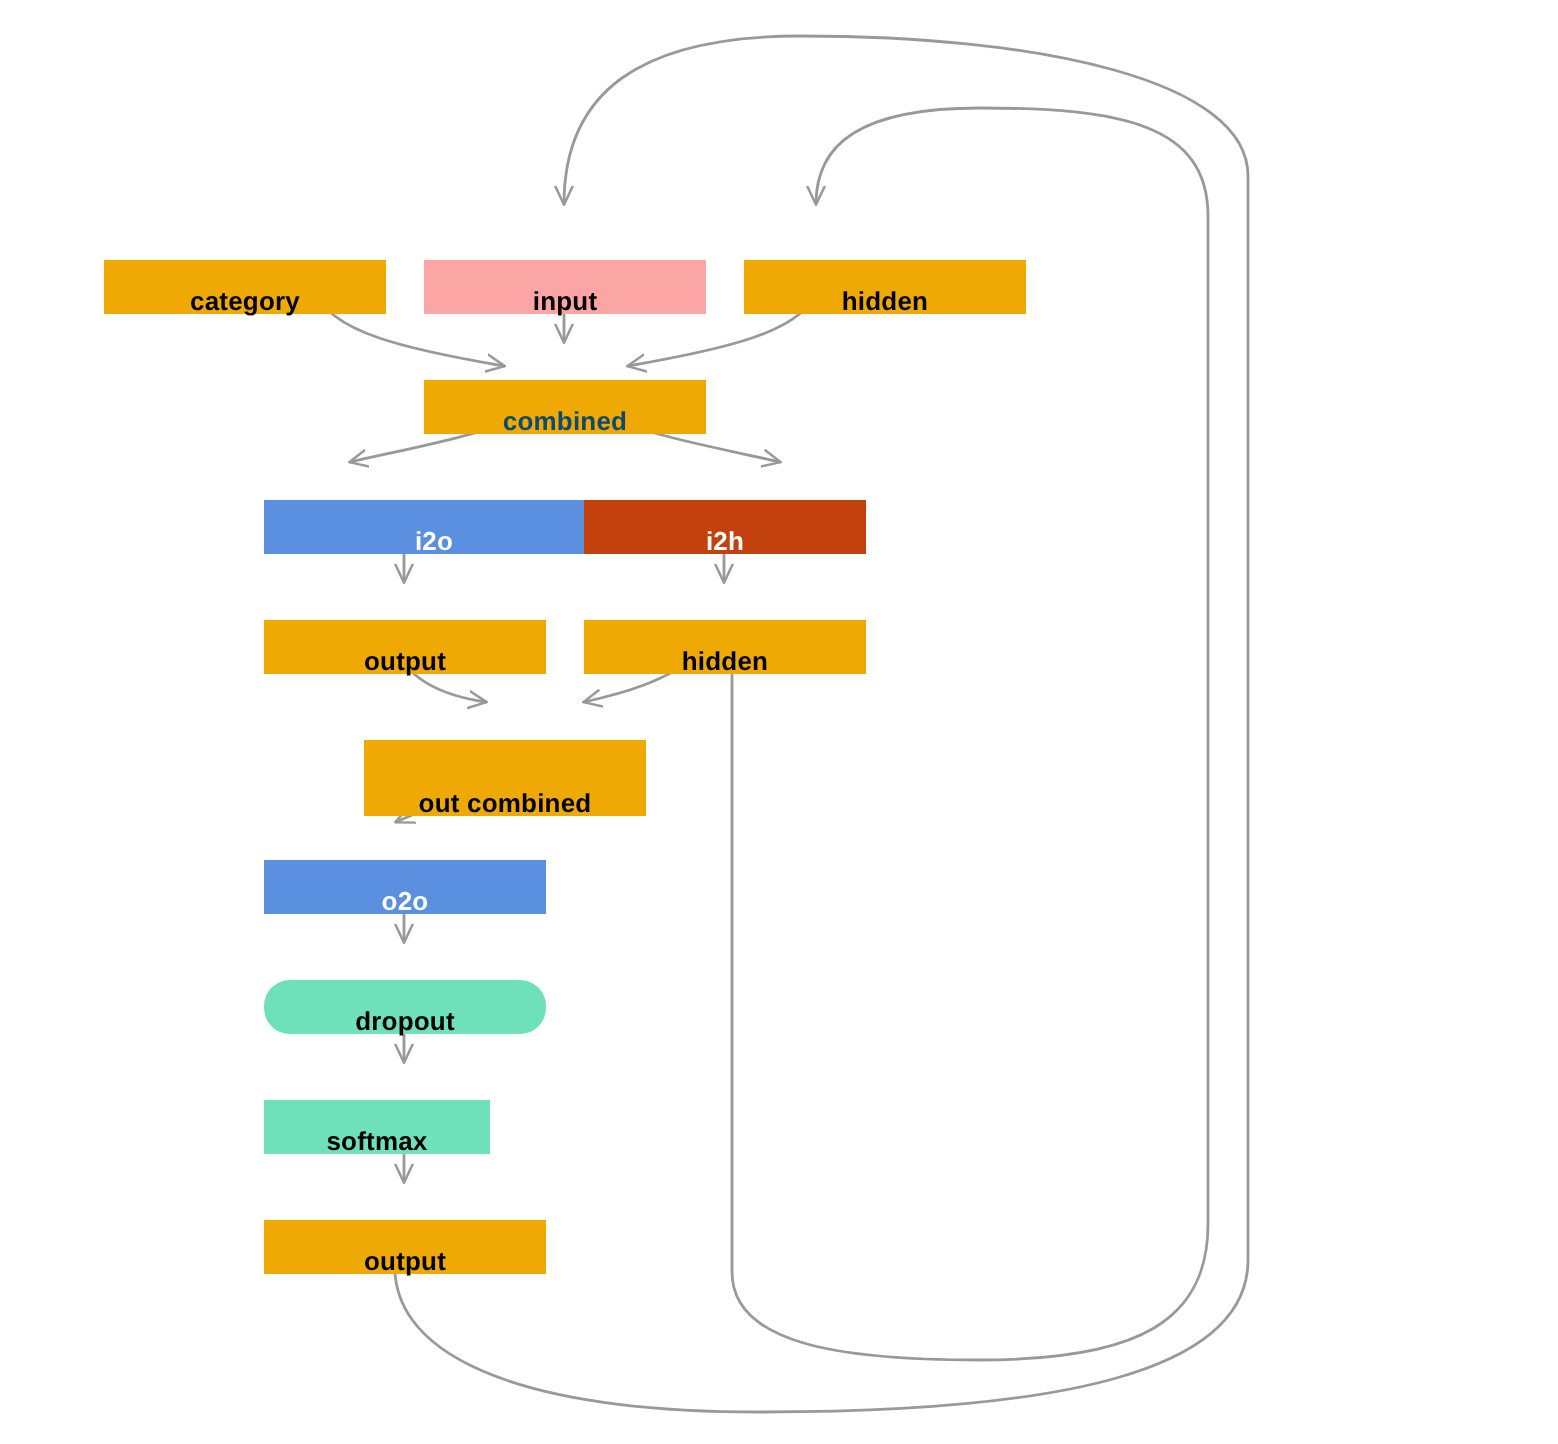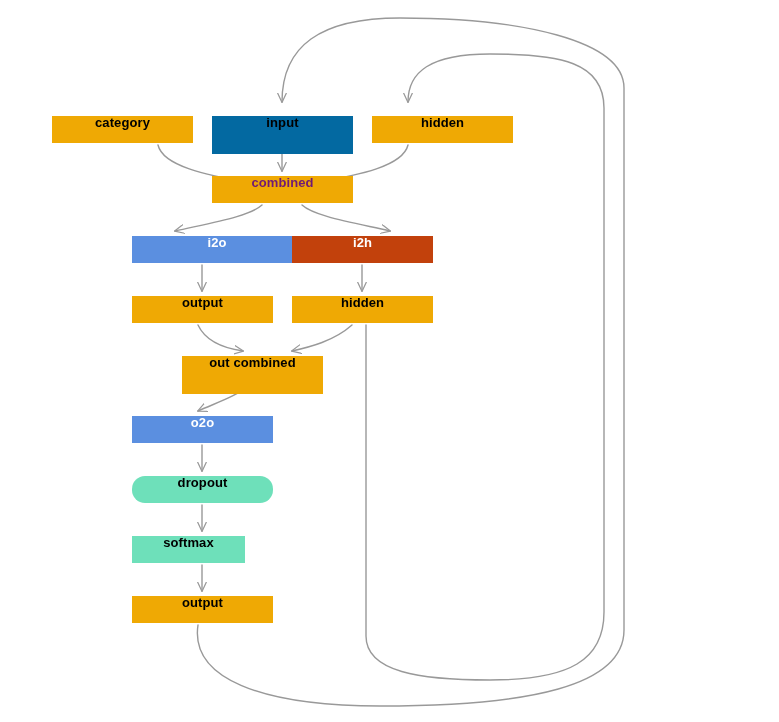--- a/index.html
+++ b/index.html
@@ -21,28 +21,29 @@
     position: absolute;
     left: 0;
     top: 0;
     width: 779px;
     height: 722px;
   }
   .node {
     position: absolute;
     box-sizing: border-box;
     display: flex;
-    align-items: flex-start;
+    align-items: flex-end;
     justify-content: center;
     font-size: 13px;
     font-weight: bold;
     letter-spacing: 0.1px;
     line-height: 1;
     white-space: nowrap;
     user-select: none;
+    margin-top: 14px;
   }
   .node-label {
     pointer-events: none;
   }
 </style>
 </head>
 <body>
 
 <div id="diagram-root" style="width: 779px; height: 722px; background: rgb(255, 255, 255);">
 
@@ -68,27 +69,27 @@
         <path d="M 202 565 L 202 591" fill="none" stroke="#999999" stroke-width="1.4" stroke-linecap="round" marker-end="url(#arrowhead)"></path>
         <path d="M 366 325 L 366 636 C 366 672 420 680 490 680 C 570 680 604 660 604 612 L 604 108 C 604 62 560 54 490 54 C 430 54 408 72 408 102" fill="none" stroke="#999999" stroke-width="1.4" stroke-linecap="round" marker-end="url(#arrowhead)"></path>
         <path d="M 198 625 C 190 678 260 706 380 706 C 530 706 624 686 624 630 L 624 88 C 624 40 520 18 400 18 C 320 18 282 46 282 102" fill="none" stroke="#999999" stroke-width="1.4" stroke-linecap="round" marker-end="url(#arrowhead)"></path>
       </g>
   </svg>
 
   <div id="nodes-layer">
       <div class="node" style="left: 52px; top: 116px; width: 141px; height: 27px; background: rgb(239, 169, 4); color: rgb(0, 0, 0);">
         <span class="node-label">category</span>
       </div>
-      <div class="node" style="left: 212px; top: 116px; width: 141px; height: 38px; background: #0369a1; color: rgb(0, 0, 0);">
+      <div class="node" style="left: 212px; top: 116px; width: 141px; height: 27px; background: #fca5a5; color: rgb(0, 0, 0);">
         <span class="node-label">input</span>
       </div>
       <div class="node" style="left: 372px; top: 116px; width: 141px; height: 27px; background: rgb(239, 169, 4); color: rgb(0, 0, 0);">
         <span class="node-label">hidden</span>
       </div>
-      <div class="node" style="left: 212px; top: 176px; width: 141px; height: 27px; background: rgb(239, 169, 4); color: #701a75;">
+      <div class="node" style="left: 212px; top: 176px; width: 141px; height: 27px; background: rgb(239, 169, 4); color: #0c4a6e;">
         <span class="node-label">combined</span>
       </div>
       <div class="node" style="left: 132px; top: 236px; width: 170px; height: 27px; background: rgb(91, 143, 224); color: rgb(255, 255, 255);">
         <span class="node-label">i2o</span>
       </div>
       <div class="node" style="left: 292px; top: 236px; width: 141px; height: 27px; background: #c2410c; color: rgb(255, 255, 255);">
         <span class="node-label">i2h</span>
       </div>
       <div class="node" style="left: 132px; top: 296px; width: 141px; height: 27px; background: rgb(239, 169, 4); color: rgb(0, 0, 0);">
         <span class="node-label">output</span>

